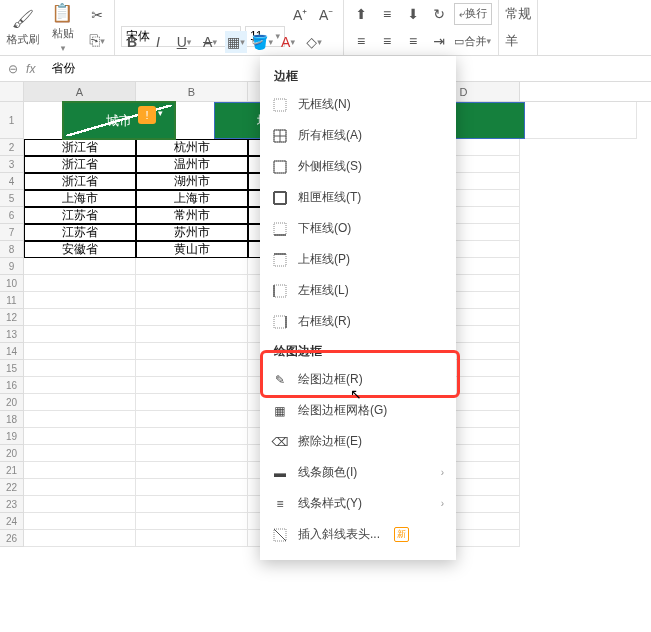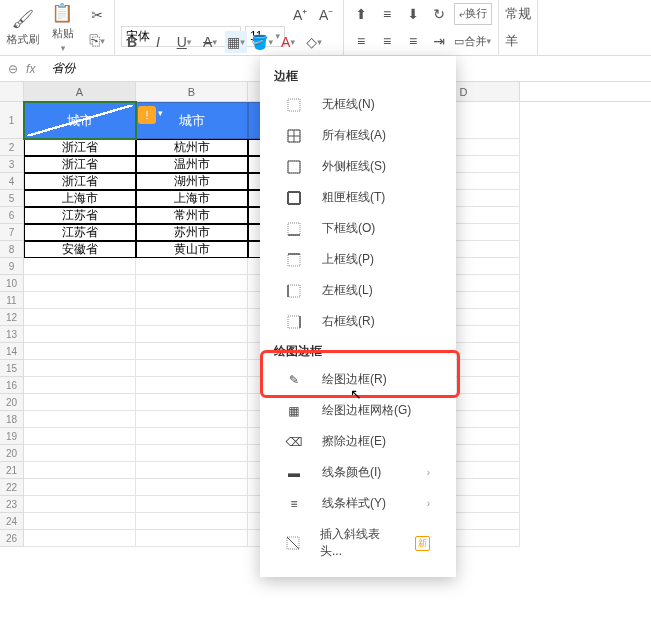--- a/index.html
+++ b/index.html
@@ -13,49 +13,49 @@
 .tb-btn-lg .ic { font-size:18px; }
 .tb-label { font-size:13px; color:#555; }
 .font-sel { border:1px solid #dcdcdc; height:21px; padding:0 4px; display:flex; align-items:center; justify-content:space-between; background:#fff;margin-top:44px; }
 .font-name { width:120px; }
 .font-size { width:40px; }
 .chev { font-size:9px; color:#888; }
 
 .fbar { display:flex; align-items:center; height:26px; border-bottom:1px solid #dcdcdc; }
 .cellref { width:100px; border-right:1px solid #dcdcdc; padding:0 6px; height:100%; display:flex; align-items:center; }
 .fbar-icons { display:flex; gap:8px; padding:0 8px; color:#888; }
-.fbar-val { padding:0 8px;font-style:italic; }
+.fbar-val { padding:0 8px; }
 
 .grid { position:relative; }
 .colheads { display:flex; height:20px; border-bottom:1px solid #dcdcdc; }
 .rowhead-spacer { width:24px; border-right:1px solid #dcdcdc; background:#f5f5f5; }
 .colhead { border-right:1px solid #dcdcdc; background:#f5f5f5; display:flex; align-items:center; justify-content:center; color:#666; font-size:11px; }
 .col-a { width:112px; background:#e8e8e8; }
 .col-b { width:112px; }
 .col-c { width:160px; }
 .col-d { width:112px; }
 
 .gridbody { position:relative; }
 .row { display:flex; height:17px; }
 .row.big { height:37px; }
 .rowhead { width:24px; border-right:1px solid #dcdcdc; border-bottom:1px solid #dcdcdc; background:#f5f5f5; display:flex; align-items:center; justify-content:center; color:#888; font-size:10px; }
 .cell { border-right:1px solid #e4e4e4; border-bottom:1px solid #e4e4e4; display:flex; align-items:center; justify-content:center; font-size:12px; }
 .c-a { width:112px; }
 .c-b { width:112px; }
 .c-c { width:160px; }
 .c-d { width:112px; }
-.hdr-cell { background:#3b82f6; color:#fff; font-size:13px; border:1px solid #3a6bc1; }
+.hdr-cell { background:#15803d; color:#fff; font-size:13px; border:1px solid #3a6bc1;margin-left:39px; }
 .sel-cell { position:relative; outline:2px solid #2e7d32; outline-offset:-1px; }
 .sel-cell::before { content:""; position:absolute; inset:2px; background:linear-gradient(to bottom right, transparent 48%, #fff 48%, #fff 52%, transparent 52%); }
 .bord { border:1px solid #000; }
 .warn-badge { position:absolute; left:138px; top:4px; width:18px; height:18px; background:#ffa726; border-radius:3px; color:#fff; display:flex; align-items:center; justify-content:center; font-size:11px; }
 
 .dropdown { position:absolute; left:260px; top:56px; width:196px; background:#fff; box-shadow:0 4px 16px rgba(0,0,0,.25); padding:6px 0 10px; z-index:10; }
 .dd-title { padding:6px 14px 4px; font-weight:bold; color:#333; font-size:12px; }
-.dd-item { display:flex; align-items:center; gap:20px; padding:7px 26px; cursor:pointer; color:#444; }
+.dd-item { display:flex; align-items:center; gap:10px; padding:7px 12px; cursor:pointer; color:#444; }
 .dd-icon { width:16px; height:16px; display:flex; align-items:center; justify-content:center; }
 .dd-sub { margin-left:auto; color:#999; font-size:10px; }
 .dd-new { color:#ff9800; font-size:9px; border:1px solid #ff9800; border-radius:2px; padding:0 2px; margin-left:4px; }
 
 .highlight-box { position:absolute; left:260px; top:350px; width:200px; height:48px; border:3px solid #ff3b30; border-radius:6px; z-index:20; pointer-events:none; }
 .cursor-img { position:absolute; left:350px; top:386px; z-index:21; font-size:14px; color:#000; }
 
 svg { display:block; }
 </style>
 </head>

